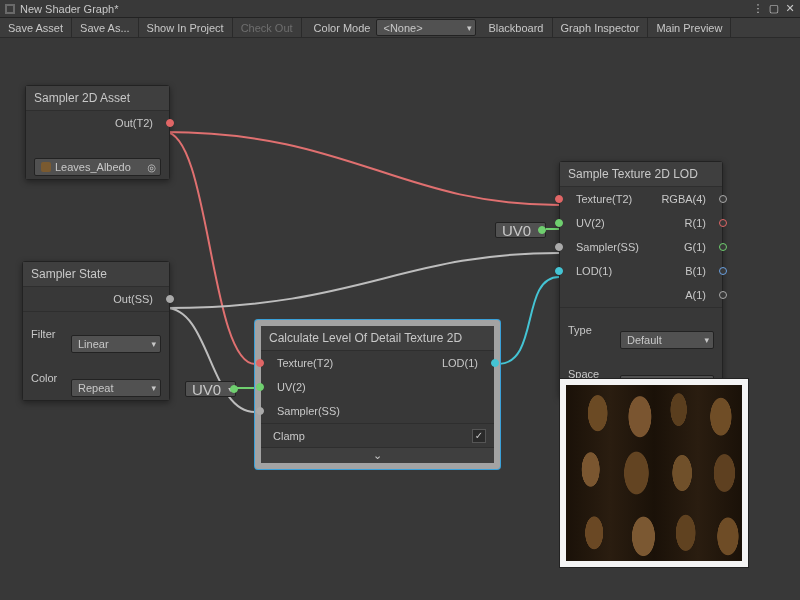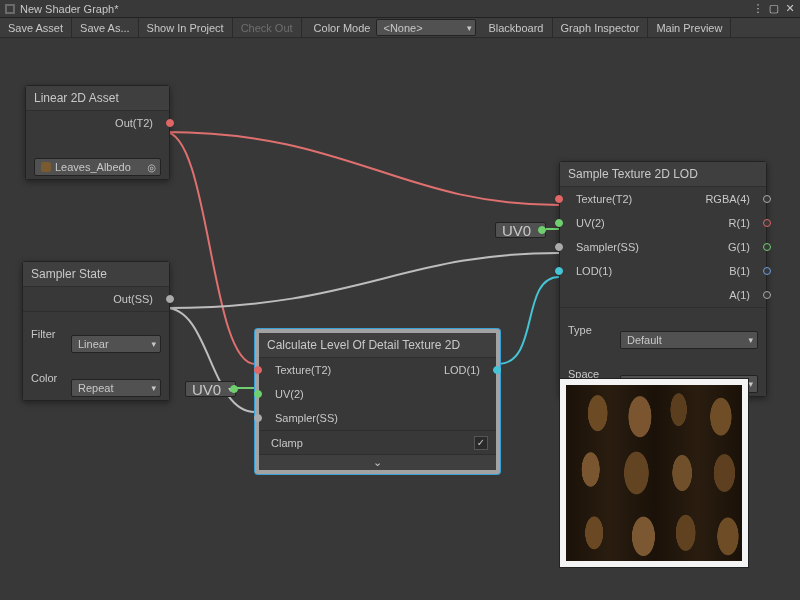--- a/index.html
+++ b/index.html
@@ -53,21 +53,21 @@
   }
   .canvas { position:absolute; left:0; top:38px; right:0; bottom:0; }
   svg.wires { position:absolute; left:0; top:0; width:100%; height:100%; pointer-events:none; }
   .node {
     position:absolute;
     background:#3f3f3f;
     border:1px solid #222;
     border-radius:3px;
     box-shadow: 0 2px 6px rgba(0,0,0,0.4);
   }
-  .node.selected { border:4px solid #a3a3a3; box-shadow: 0 0 0 1px #3aa0d8; margin-top: 9px; }
+  .node.selected { border:6px solid #a3a3a3; box-shadow: 0 0 0 1px #3aa0d8; }
   .node-header {
     background:#3f3f3f;
     border-bottom:1px solid #2e2e2e;
     padding:5px 8px;
     font-size:12px;
   }
   .node-body { background:#383838; }
   .row {
     display:flex; align-items:center;
     height:24px;
@@ -179,21 +179,21 @@
     <path d="M 166 270 C 210 270, 210 374, 255 374" stroke="#bdbdbd" stroke-width="2" fill="none"></path>
 
     <path d="M 498 326 C 540 326, 520 239, 559 239" stroke="#44c4d4" stroke-width="2" fill="none"></path>
 
     <path d="M 236 350 L 255 350" stroke="#6fcf6f" stroke-width="2" fill="none"></path>
 
     <path d="M 544 191 L 559 191" stroke="#6fcf6f" stroke-width="2" fill="none"></path>
   </svg>
 
   <div class="node" style="left:25px; top:47px; width:145px;">
-    <div class="node-header">Linear 2D Asset</div>
+    <div class="node-header">Sampler 2D Asset</div>
     <div class="node-body">
       <div class="row">
         <span class="lbl-right">Out(T2)</span>
         <span class="port-dot red filled port-out"></span>
       </div>
       <div class="field-row">
         <div class="picker target">
           <span style="width:10px;height:10px;background:#7a5a30;border-radius:2px;margin-right:4px;"></span>
           <span>Leaves_Albedo</span>
         </div>
@@ -246,21 +246,21 @@
         <span class="lbl-left" style="margin-left:4px;">Clamp</span>
         <span class="spacer"></span>
         <span class="checkbox">✓</span>
       </div>
       <div class="collapse-bar">
         <span>⌄</span>
       </div>
     </div>
   </div>
 
-  <div class="node" style="left:559px; top:123px; width:208px;">
+  <div class="node" style="left:559px; top:123px; width:164px;">
     <div class="node-header">Sample Texture 2D LOD</div>
     <div class="node-body">
       <div class="row">
         <span class="port-dot red filled port-in"></span>
         <span class="lbl-left">Texture(T2)</span>
         <span class="lbl-right">RGBA(4)</span>
         <span class="port-dot grey port-out"></span>
       </div>
       <div class="row">
         <span class="port-dot green filled port-in"></span>

